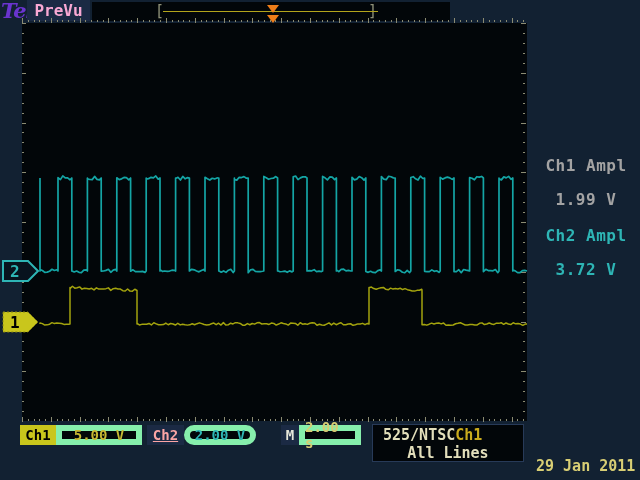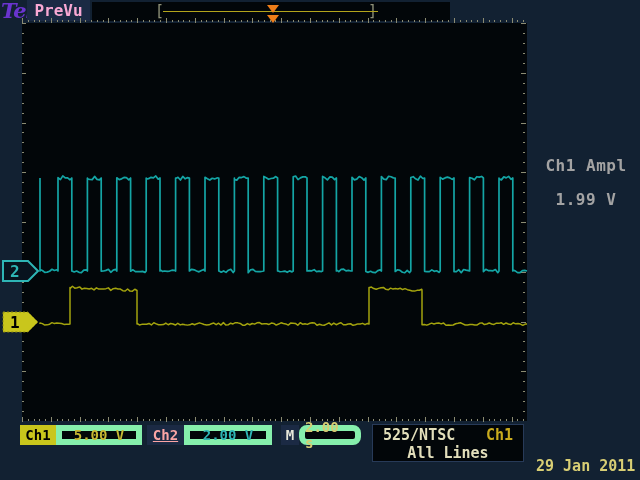--- a/index.html
+++ b/index.html
@@ -31,26 +31,26 @@
         letter-spacing:0.5px;white-space:pre-line;}
   .meas.m1{top:140px;color:#a3a3a3;}
   .meas.m2{top:210px;color:#2eb5b5;}
   
   .box{height:20px;display:flex;align-items:center;justify-content:center;font-size:14px;}
   .blk{background:#020609;border:6px solid #86efac;box-sizing:border-box;}
   .navy{background:#1b2a44;}
   .ch1-badge{left:20px;top:425px;width:36px;background:#c9c61c;color:#000;}
   .ch1-val{left:56px;top:425px;width:86px;color:#c7b832;}
   .ch2-lab{left:147px;top:425px;width:37px;color:#fca5a5;text-decoration:underline;}
-  .ch2-val{left:184px;top:425px;width:88px;color:#2eb5b5;}
+  .ch2-val{left:184px;top:425px;width:72px;color:#2eb5b5;border-radius:10px;}
   .m-lab{left:281px;top:425px;width:18px;color:#e6e6da;}
-  .m-val{left:299px;top:425px;width:62px;color:#d6cc72;border-radius:8px;}
+  .m-val{left:299px;top:425px;width:62px;color:#d6cc72;}
   .ntsc{left:372px;top:424px;width:152px;height:38px;background:#020609;border:1px solid #273a58;
         box-sizing:border-box;color:#e3dfbb;font-size:15px;}
-  .ntsc .row1{display:flex;justify-content:space-between;padding:1px 10px 0 10px;}
+  .ntsc .row1{display:flex;justify-content:flex-start;padding:1px 10px 0 10px;}
   .ntsc .src{color:#c9ab1d;}
   .ntsc .row2{text-align:center;}
   .datetime{left:536px;top:442px;color:#d8ce74;font-size:15px;line-height:16px;white-space:pre-line;}
 </style>
 </head>
 <body>
 
 <div class="screen">
 
   <span class="abs tek-logo">Tek</span>
@@ -334,20 +334,24 @@
   </svg>
   <svg class="abs chmark" style="top:311px;" viewBox="0 0 38 22">
     <polygon points="1,1 26,1 36,11 26,21 1,21" fill="#c9c61c" stroke="#8a8812" stroke-width="1" stroke-dasharray="2,2"></polygon>
     <text x="8" y="17" fill="#000000">1</text>
   </svg>
 
   <div class="abs meas m1">
     <div>Ch1 Ampl</div>
     <div>1.99 V</div>
   </div>
+  <div class="abs meas m2">
+    <div>Ch2 Ampl</div>
+    <div>3.72 V</div>
+  </div>
 
   <div class="abs box ch1-badge">Ch1</div>
   <div class="abs box blk ch1-val">5.00 V</div>
   <div class="abs box navy ch2-lab">Ch2</div>
   <div class="abs box blk ch2-val">2.00 V</div>
   <div class="abs box navy m-lab">M</div>
   <div class="abs box blk m-val">2.00 s</div>
 
   <div class="abs ntsc">
     <div class="row1">

